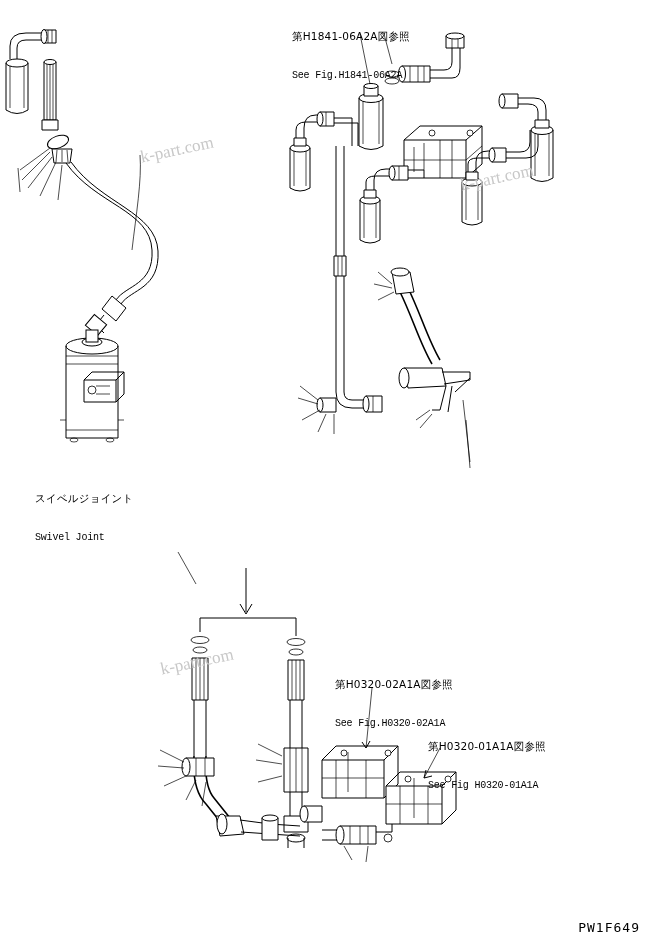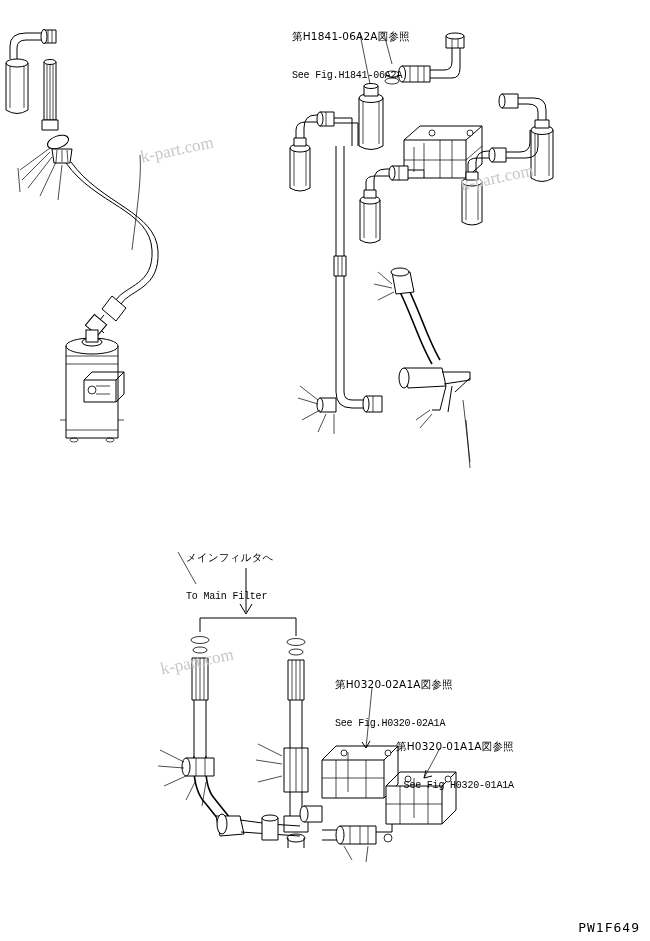--- a/index.html
+++ b/index.html
@@ -383,32 +383,32 @@
 
   </svg>
 
   <div class="label" style="left:292px; top:4px;">
     <div class="jpline">第H1841-06A2A図参照</div>
     <div class="en">See Fig.H1841-06A2A</div>
   </div>
 
 
 
-
-  <div class="label" style="left:186px; top:525px;">
-    <div class="jpline">メインフィルタへ</div>
-    <div class="en">To Main Filter</div>
+  <div class="label" style="left:35px; top:466px;">
+    <div class="jpline">スイベルジョイント</div>
+    <div class="en">Swivel Joint</div>
   </div>
+
 
   <div class="label" style="left:335px; top:652px;">
     <div class="jpline">第H0320-02A1A図参照</div>
     <div class="en">See Fig.H0320-02A1A</div>
   </div>
 
-  <div class="label" style="left:396px; top:714px;text-align:right;">
+  <div class="label" style="left:428px; top:714px;">
     <div class="jpline">第H0320-01A1A図参照</div>
     <div class="en">See Fig H0320-01A1A</div>
   </div>
 
   <div class="wm" style="left:140px; top:140px;">k-part.com</div>
   <div class="wm" style="left:460px; top:168px;">k-part.com</div>
   <div class="wm" style="left:160px; top:652px;">k-part.com</div>
 
   <div class="partno">PW1F649</div>
 

